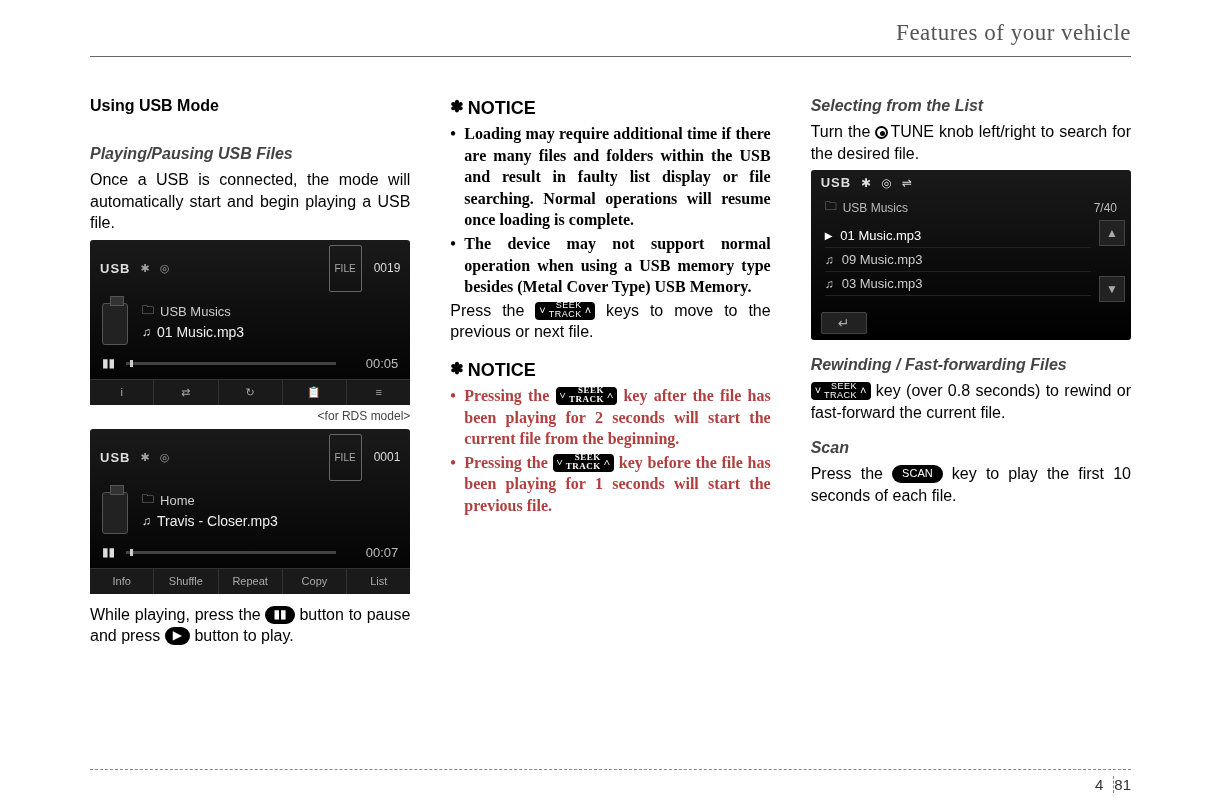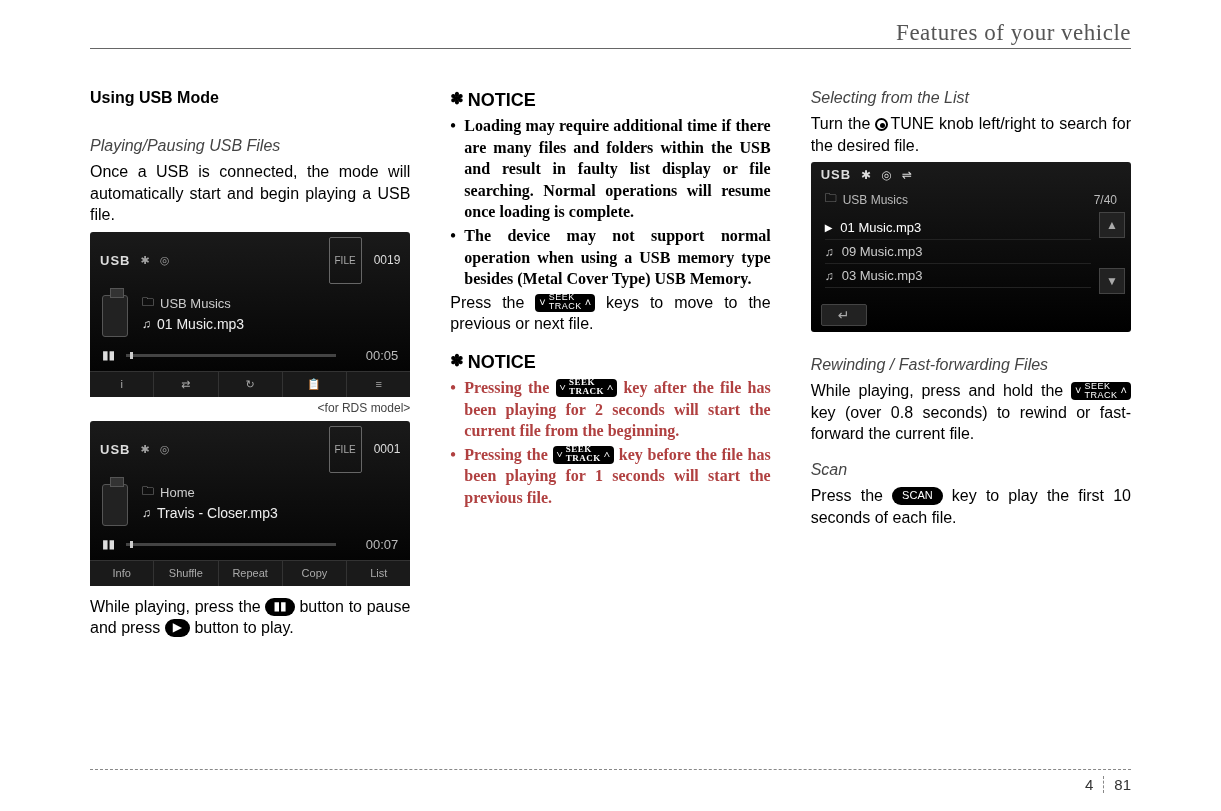--- a/index.html
+++ b/index.html
@@ -12,41 +12,41 @@
     color: #000;
   }
   .page {
     padding: 20px 90px 0 90px;
   }
   .header-title {
     text-align: right;
     font-family: Georgia, 'Times New Roman', serif;
     font-size: 23px;
     color: #555;
-    padding-bottom: 2px;
+    padding-bottom: 10px;
     border-bottom: 1px solid #666;
     margin-bottom: 40px;
     letter-spacing: 0.5px;
   }
   .columns {
     display: flex;
     gap: 40px;
   }
   .col {
     flex: 1;
     min-width: 0;
   }
   .h1 {
     font-weight: bold;
     font-size: 16px;
     margin-bottom: 30px;
   }
   .h2 {
     font-style: italic;
-    font-weight: normal;
+    font-weight: bold;
     font-size: 16px;
     color: #444;
     margin-bottom: 6px;
     margin-top: 8px;
   }
   .body-text {
     font-size: 16px;
     line-height: 1.35;
     text-align: justify;
     margin-bottom: 6px;
@@ -286,21 +286,21 @@
     color: #fff;
     border-radius: 4px;
     padding: 1px 4px 2px 4px;
     font-size: 9px;
     line-height: 1.0;
     vertical-align: 2px;
     height: 18px;
     gap: 3px;
   }
   .seek-btn .chev { font-size: 11px; }
-  .seek-btn .lbl { text-align: left; }
+  .seek-btn .lbl { text-align: right; }
   .seek-btn .lbl .l1 { display: block; letter-spacing: 0.5px; }
   .knob-icon {
     display: inline-block;
     width: 13px; height: 13px;
     border: 2px solid #000;
     border-radius: 50%;
     position: relative;
     vertical-align: -2px;
     margin-right: 2px;
   }
@@ -324,21 +324,20 @@
     align-items: center;
     gap: 0;
     font-size: 15px;
     color: #333;
   }
   .footer .sect {
     padding: 0 10px 0 0;
   }
   .footer .pg {
     border-left: 1px dashed #888;
-    padding-left: 10px;
   }
 
   .fld-icon { font-size: 12px; }
   .note-icon { font-size: 12px; }
   .play-icon { font-size: 10px; }
 </style>
 </head>
 <body>
 
 <div class="page">
@@ -525,23 +524,23 @@
           </div>
         </div>
         <div class="navcol">
           <div class="navbtn">▲</div>
           <div class="navbtn">▼</div>
         </div>
         <div class="backbar">↵</div>
       </div>
 
 
-      <div class="h2" style="margin-top:24px;">Rewinding / Fast-forwarding Files</div>
+      <div class="h2" style="margin-top:16px;">Rewinding / Fast-forwarding Files</div>
       <div class="body-text">
-        <span>While playing, press and hold the </span><span class="seek-btn">
+        <span class="seek-btn">
             <span class="chev">˅</span>
             <span class="lbl">
               <span class="l1">SEEK</span>
               <span class="l1">TRACK</span>
             </span>
             <span class="chev">˄</span>
           </span><span> key (over 0.8 seconds) to rewind or fast-forward the current file.</span>
       </div>
 
       <div class="h2" style="margin-top:16px;">Scan</div>

